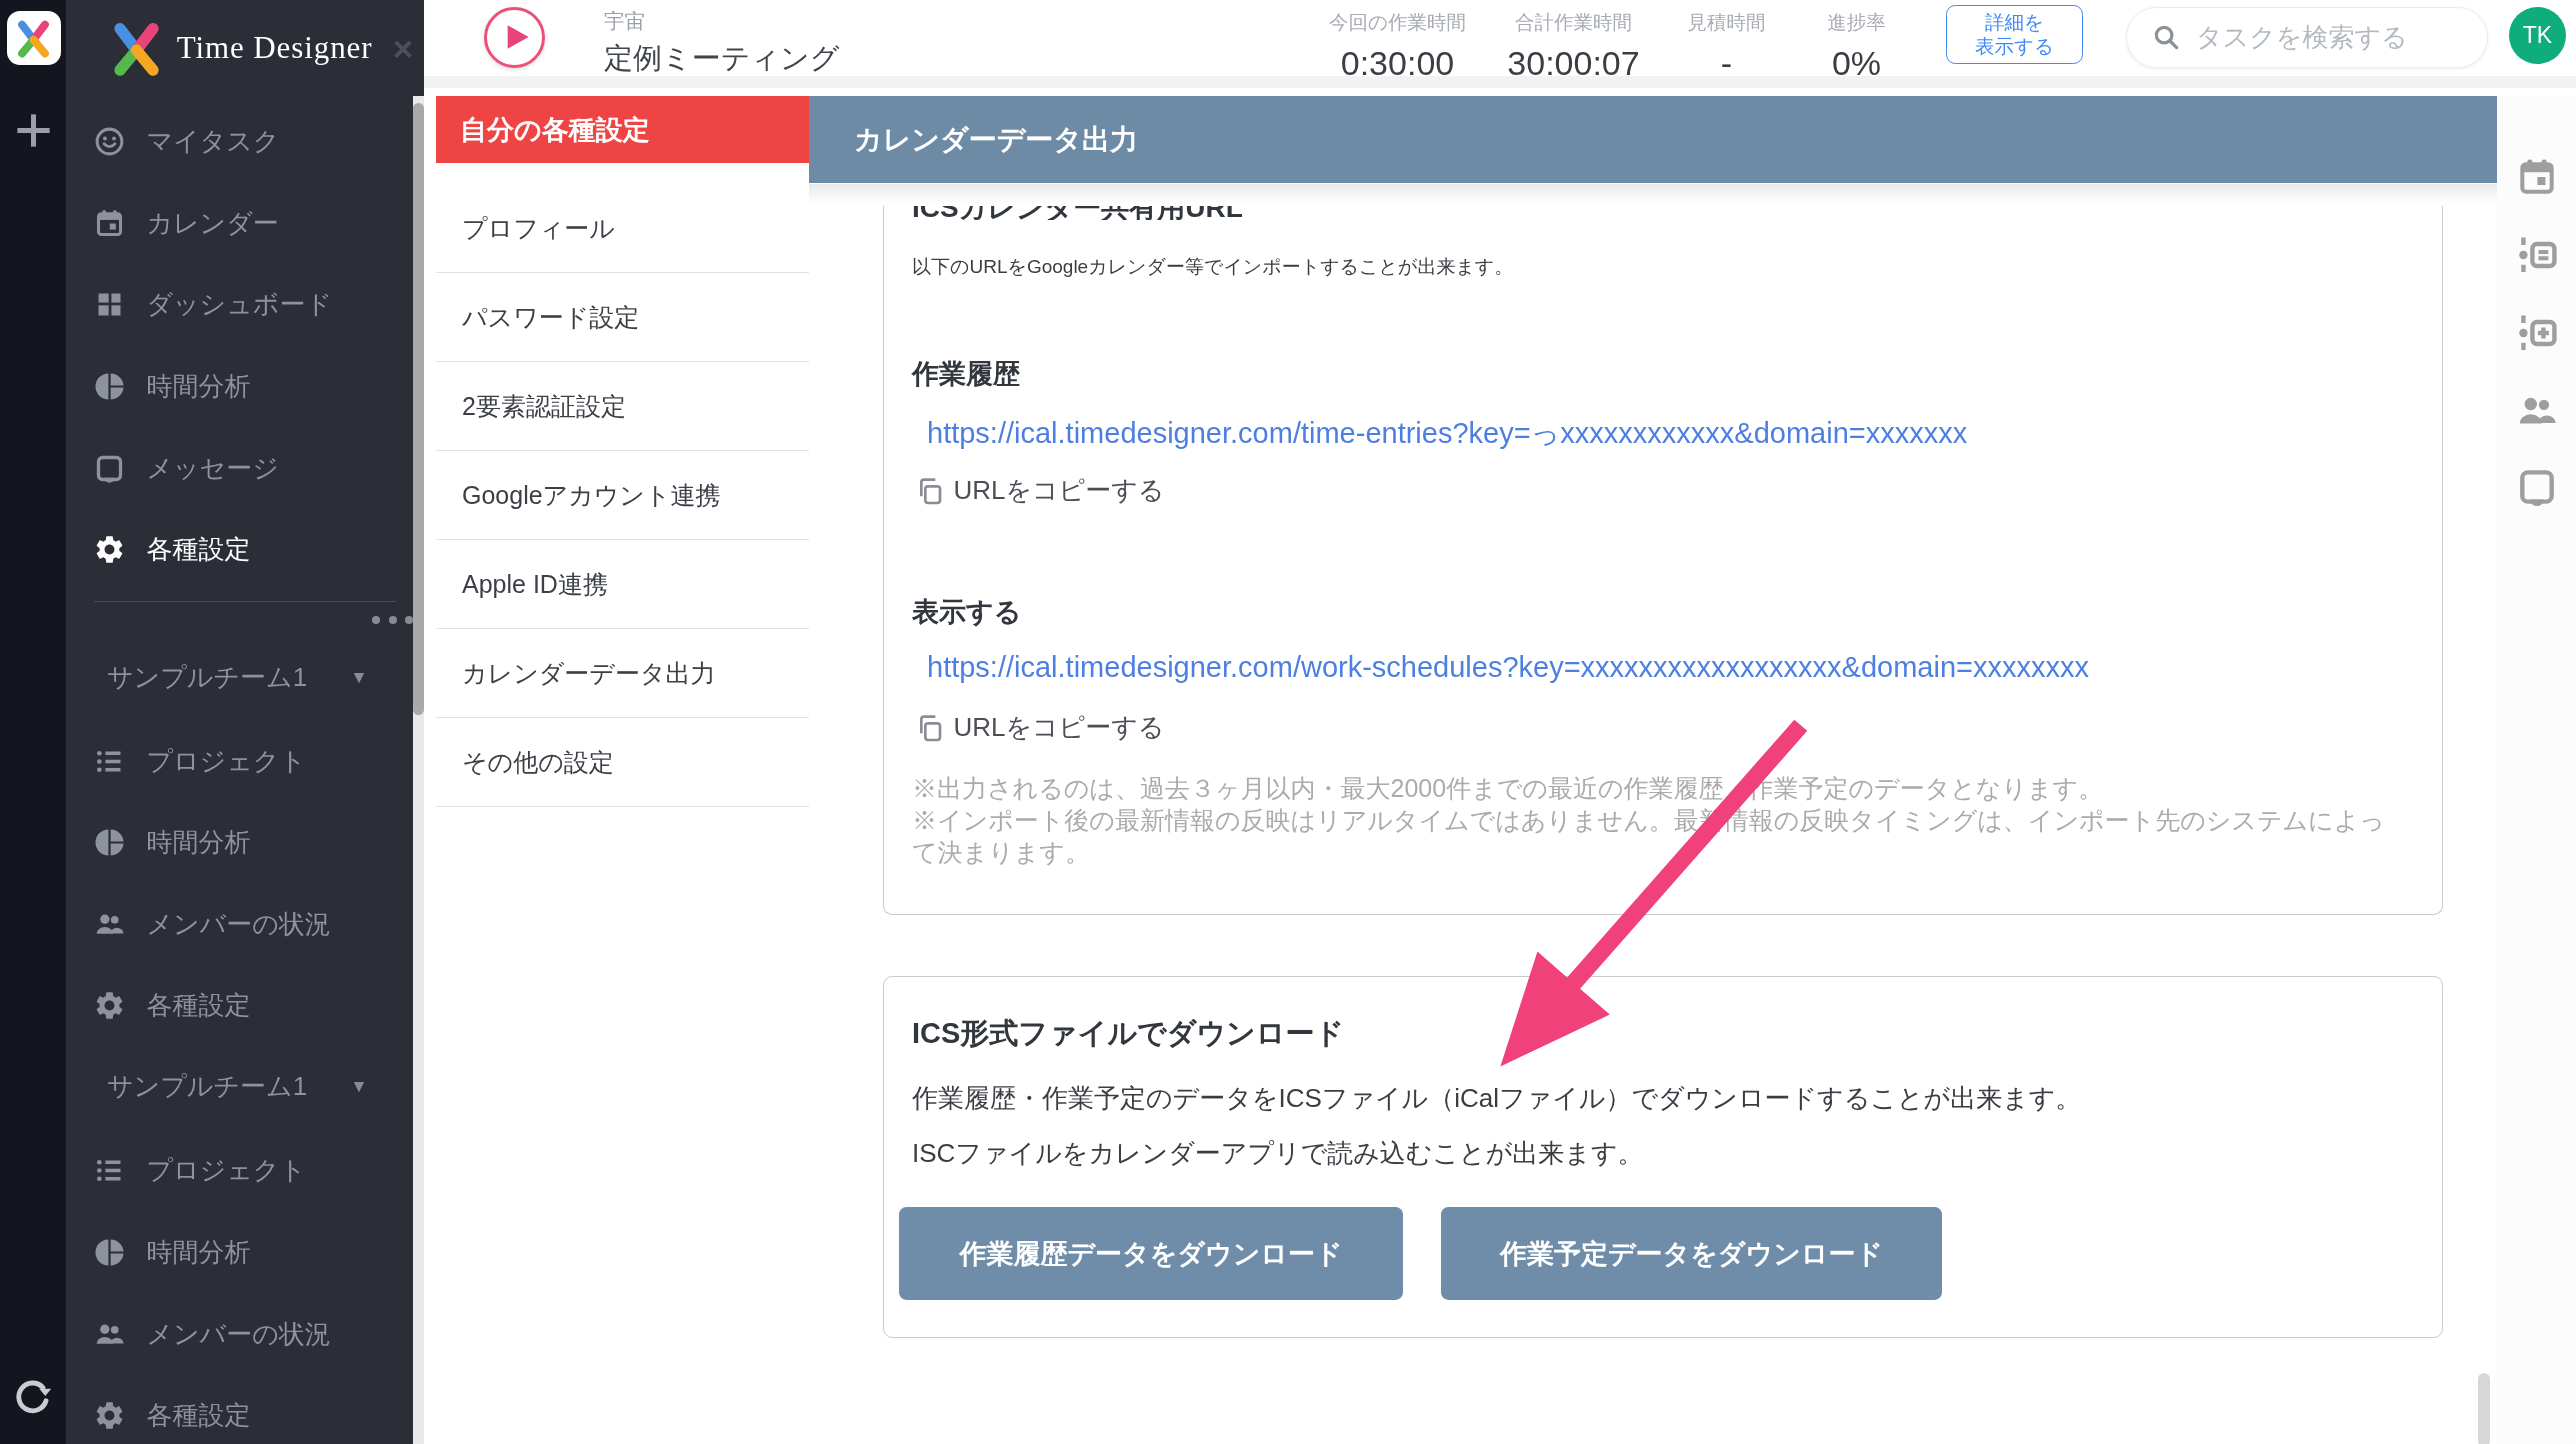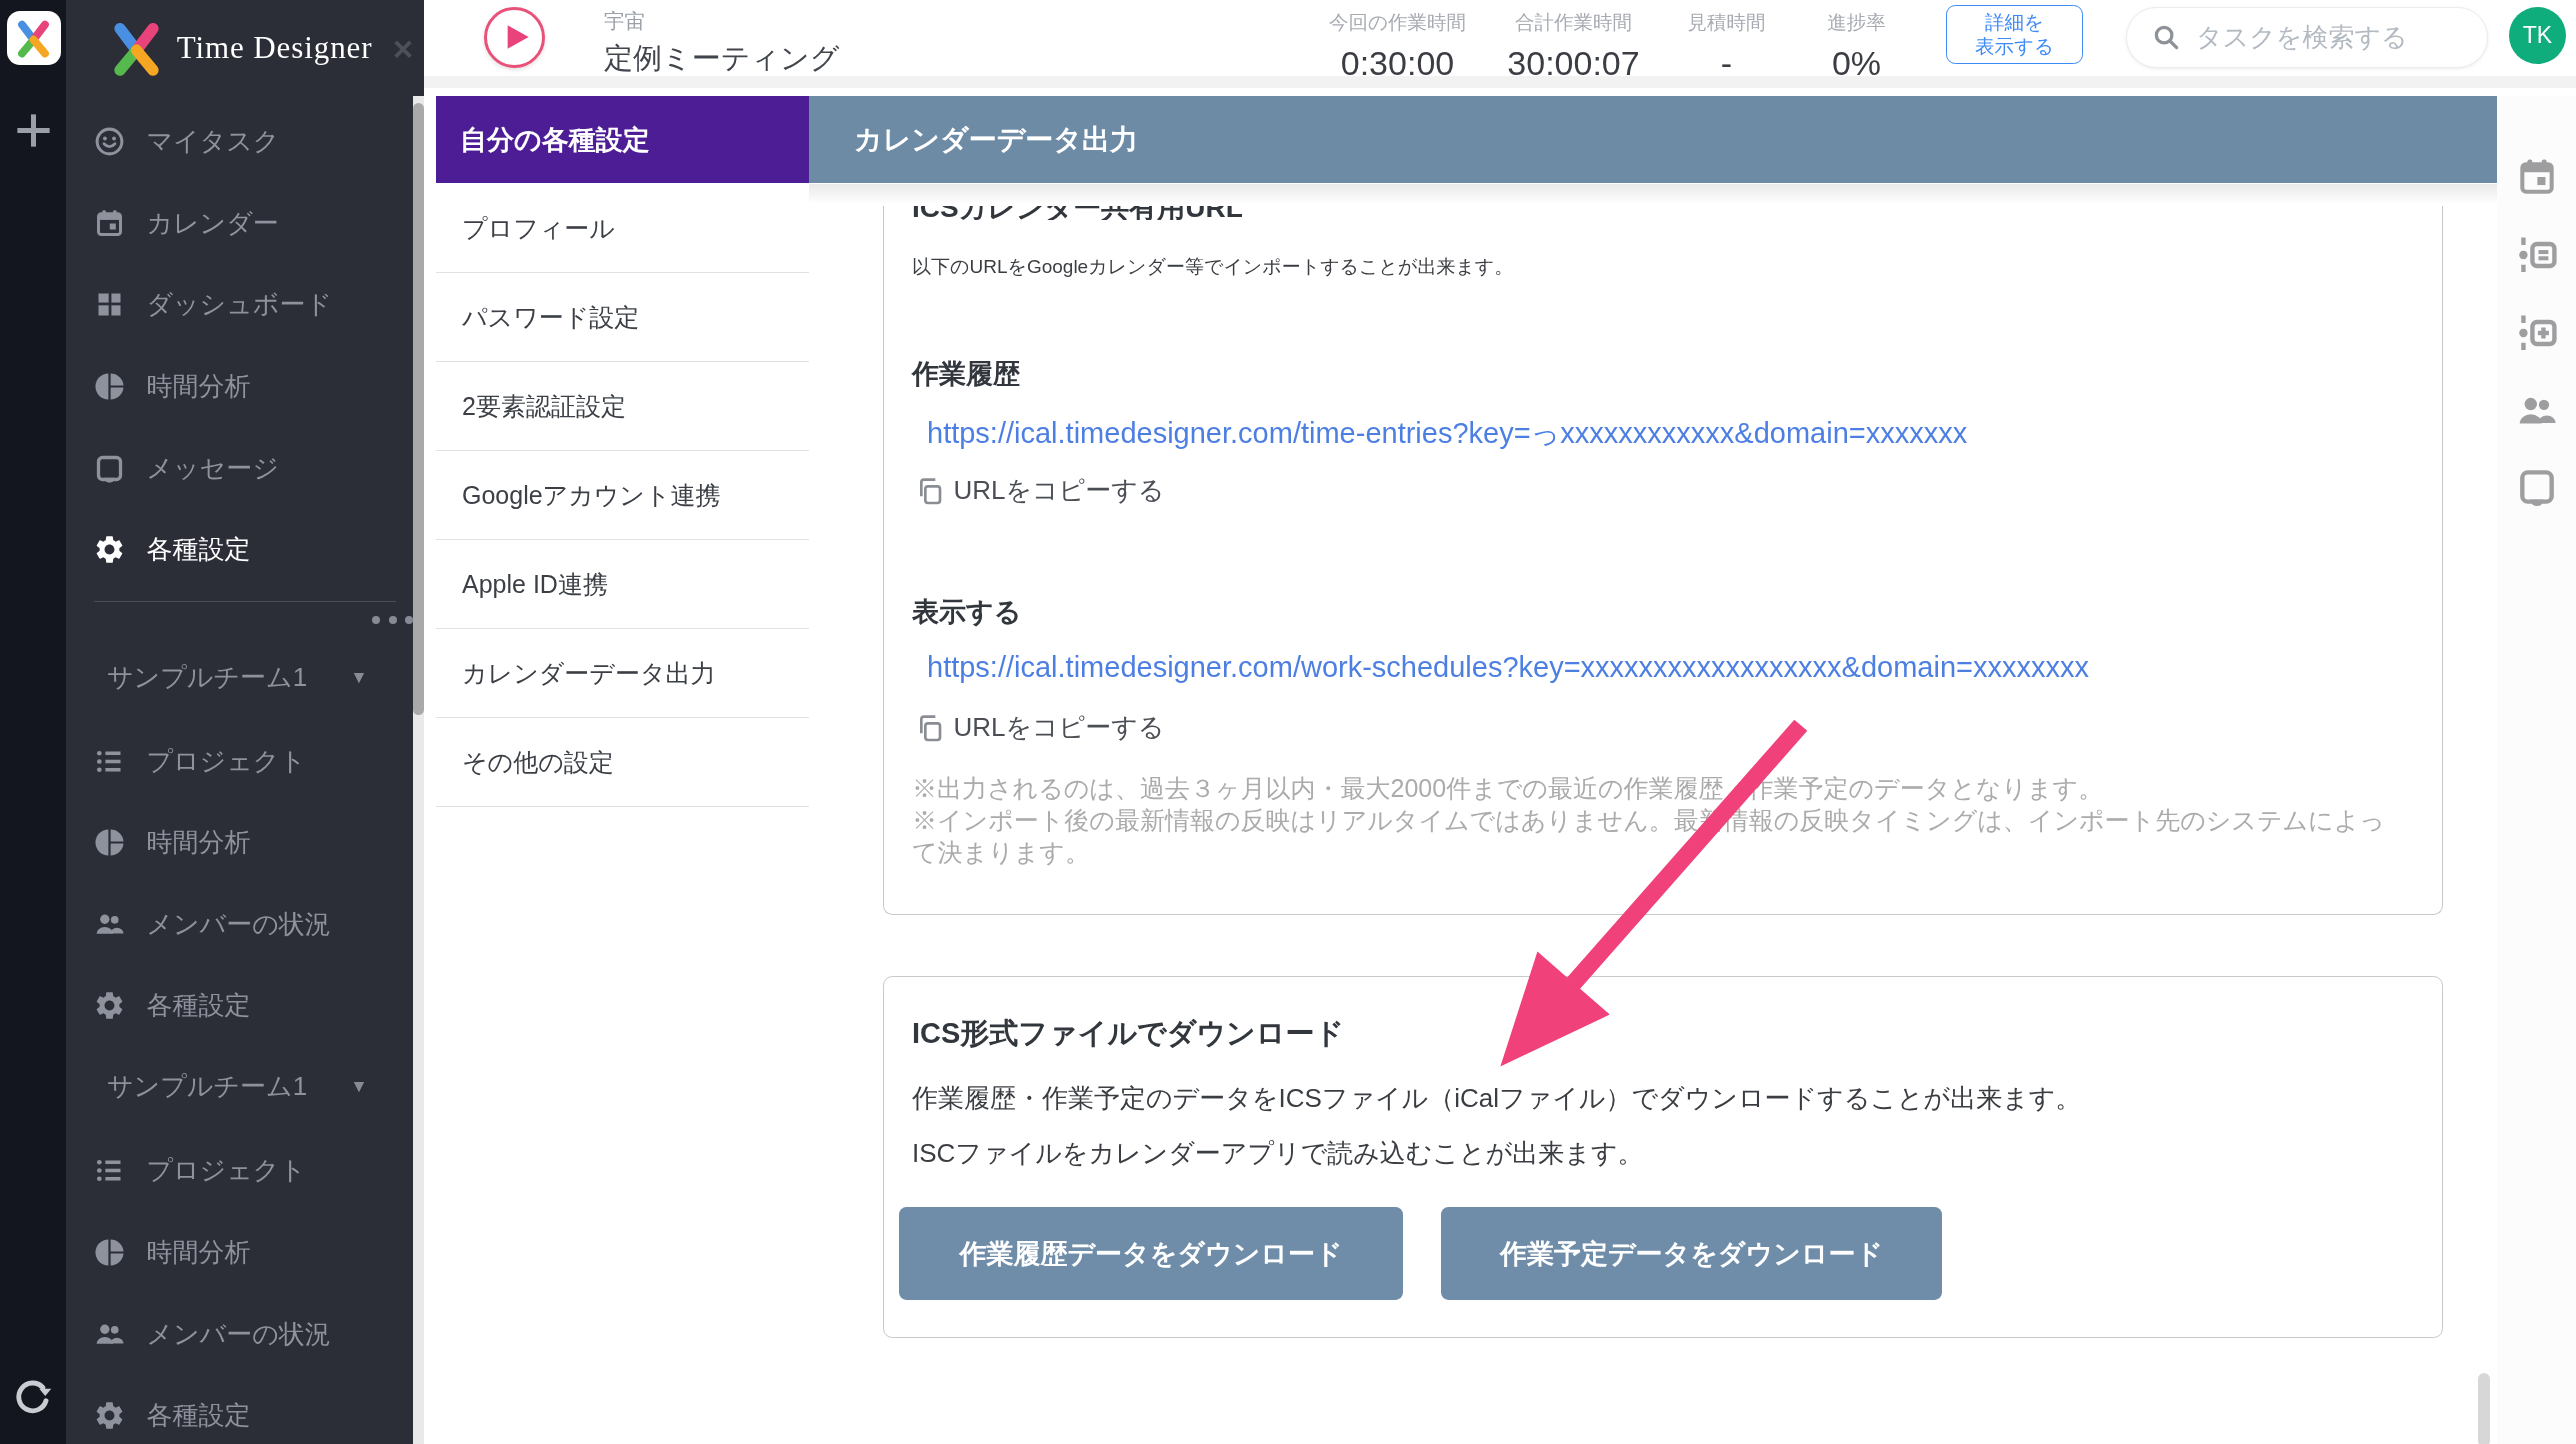--- a/index.html
+++ b/index.html
@@ -43,21 +43,21 @@
   .stat .slabel { font-size:19.5px; color:#a7abb2; }
   .stat .svalue { font-size:34px; color:#3a3d43; margin-top:7.4px; }
   .detail-btn { position:absolute; left:1522px; top:4.6px; width:137px; height:59px; border:1.9px solid #3e8af7; border-radius:9.3px; background:#fff; color:#3e8af7; font-size:19.5px; line-height:1.25; display:flex; flex-direction:column; align-items:center; justify-content:center; cursor:pointer; }
   .search-pill { position:absolute; left:1702px; top:6.5px; width:362px; height:61px; background:#fff; border:0.9px solid #ececec; border-radius:31px; box-shadow:0 0.9px 3.7px rgba(0,0,0,.08); display:flex; align-items:center; }
   .search-pill svg { width:30px; height:30px; margin-left:24px; color:#8d9198; flex:none; }
   .search-pill input { border:none; outline:none; background:transparent; margin-left:15px; font-size:26px; color:#555; width:260px; font-family:"Liberation Sans", sans-serif; }
   .search-pill input::placeholder { color:#b4bac2; }
   .avatar { position:absolute; left:2085px; top:6.5px; width:57px; height:57px; border-radius:50%; background:#10ad7c; color:#fff; font-size:23px; display:flex; align-items:center; justify-content:center; cursor:pointer; }
 
   
-  .submenu-header { position:absolute; left:436px; top:96px; width:373px; height:87px; background:#4c1d95; color:#fff; font-size:27px; font-weight:700; display:flex; align-items:center; padding-left:24px; z-index:3; }
+  .submenu-header { position:absolute; left:436px; top:96px; width:373px; height:67px; background:#ef4444; color:#fff; font-size:27px; font-weight:700; display:flex; align-items:center; padding-left:24px; z-index:3; }
   .main-header { position:absolute; left:809px; top:96px; width:1689px; height:87px; background:#6e8ba6; color:#fff; font-size:28px; font-weight:700; display:flex; align-items:center; padding-left:45px; z-index:3; }
 
   
   .submenu { position:absolute; left:436px; top:184px; width:373px; height:1261px; background:#fff; z-index:3; }
   .submenu-item { height:89px; display:flex; align-items:center; padding-left:26px; font-size:25px; color:#3c4046; border-bottom:0.9px solid #e2e2e2; cursor:pointer; background:#fff; }
 
   
   .content { position:absolute; left:809px; top:184px; width:1689px; height:1261px; background:#fff; z-index:2; }
   .content-shadow { position:absolute; left:0; top:0; width:1689px; height:20.4px; background:linear-gradient(#e9e9e9, #ffffff); }
   .card { position:absolute; background:#fff; border:1.9px solid #c9c9c9; border-radius:9.3px; }

